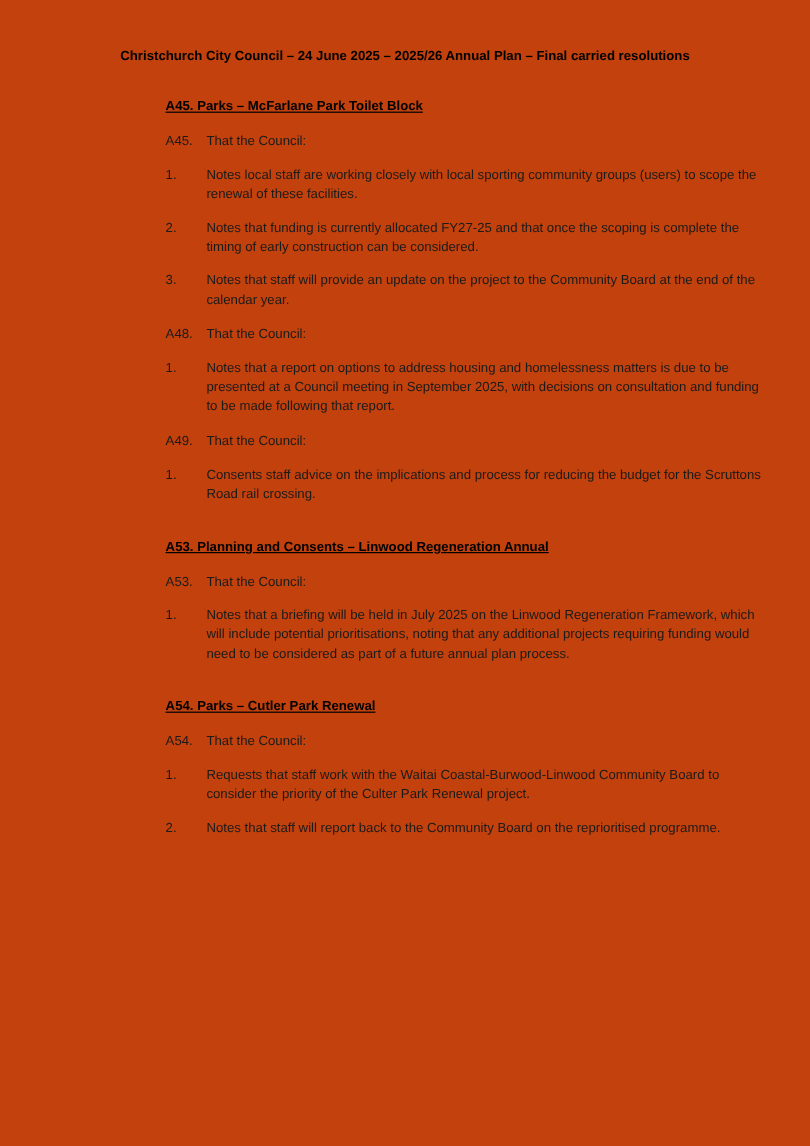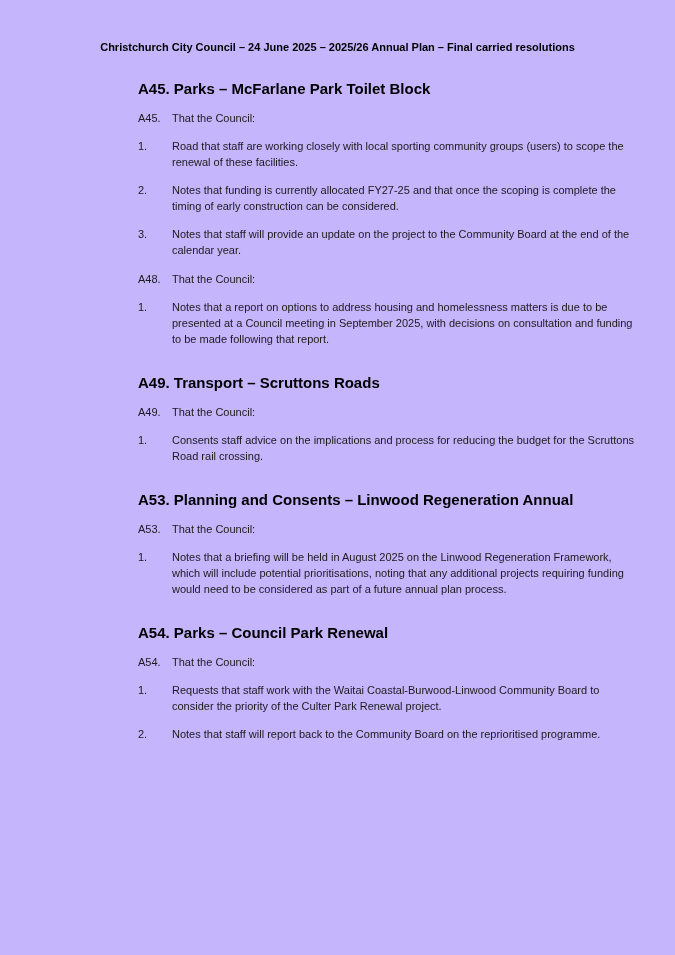--- a/index.html
+++ b/index.html
@@ -4,21 +4,21 @@
 <style>
   html, body {
     margin: 0;
     padding: 0;
     background: #ffffff;
   }
   .page {
     position: relative;
     width: 675px;
     height: 955px;
-    background: #c4b5fd;
+    background: #c2410c;
     box-sizing: border-box;
     padding-top: 39px;
     font-family: "Liberation Sans", "DejaVu Sans", sans-serif;
     font-size: 11px;
     line-height: 16px;
     color: #1b1b1b;
     overflow: hidden;
   }
   .doc-header {
     text-align: center;
@@ -28,25 +28,26 @@
     line-height: 16px;
   }
   .content {
     margin: 26px 25px 0 138px;
   }
   .res-section {
     margin: 0;
     padding: 0;
   }
   .sec-heading {
-    font-size: 15px;
+    font-size: 11px;
     line-height: 16px;
     font-weight: 700;
     color: #000000;
     margin: 28px 0 0 0;
+    text-decoration: underline;
   }
   .res-section:first-of-type .sec-heading {
     margin-top: 0;
   }
   .row {
     display: flex;
     margin-top: 13px;
   }
   .row.item-row {
     margin-top: 12px;
@@ -66,21 +67,21 @@
   <div class="doc-header">Christchurch City Council – 24 June 2025 – 2025/26 Annual Plan – Final carried resolutions</div>
   <div class="content" id="content">
       <section class="res-section">
         <h2 class="sec-heading">A45. Parks – McFarlane Park Toilet Block</h2>
         <div class="row intro-row">
           <span class="num">A45.</span>
           <span class="txt">That the Council:</span>
         </div>
         <div class="row item-row">
           <span class="num">1.</span>
-          <span class="txt">Road that staff are working closely with local sporting community groups (users) to scope the renewal of these facilities.</span>
+          <span class="txt">Notes local staff are working closely with local sporting community groups (users) to scope the renewal of these facilities.</span>
         </div>
         <div class="row item-row">
           <span class="num">2.</span>
           <span class="txt">Notes that funding is currently allocated FY27-25 and that once the scoping is complete the timing of early construction can be considered.</span>
         </div>
         <div class="row item-row">
           <span class="num">3.</span>
           <span class="txt">Notes that staff will provide an update on the project to the Community Board at the end of the calendar year.</span>
         </div>
       </section>
@@ -88,43 +89,42 @@
         <div class="row intro-row">
           <span class="num">A48.</span>
           <span class="txt">That the Council:</span>
         </div>
         <div class="row item-row">
           <span class="num">1.</span>
           <span class="txt">Notes that a report on options to address housing and homelessness matters is due to be presented at a Council meeting in September 2025, with decisions on consultation and funding to be made following that report.</span>
         </div>
       </section>
       <section class="res-section">
-        <h2 class="sec-heading">A49. Transport – Scruttons Roads</h2>
         <div class="row intro-row">
           <span class="num">A49.</span>
           <span class="txt">That the Council:</span>
         </div>
         <div class="row item-row">
           <span class="num">1.</span>
           <span class="txt">Consents staff advice on the implications and process for reducing the budget for the Scruttons Road rail crossing.</span>
         </div>
       </section>
       <section class="res-section">
         <h2 class="sec-heading">A53. Planning and Consents – Linwood Regeneration Annual</h2>
         <div class="row intro-row">
           <span class="num">A53.</span>
           <span class="txt">That the Council:</span>
         </div>
         <div class="row item-row">
           <span class="num">1.</span>
-          <span class="txt">Notes that a briefing will be held in August 2025 on the Linwood Regeneration Framework, which will include potential prioritisations, noting that any additional projects requiring funding would need to be considered as  part of a future annual plan process.</span>
+          <span class="txt">Notes that a briefing will be held in July 2025 on the Linwood Regeneration Framework, which will include potential prioritisations, noting that any additional projects requiring funding would need to be considered as  part of a future annual plan process.</span>
         </div>
       </section>
       <section class="res-section">
-        <h2 class="sec-heading">A54. Parks – Council Park Renewal</h2>
+        <h2 class="sec-heading">A54. Parks – Cutler Park Renewal</h2>
         <div class="row intro-row">
           <span class="num">A54.</span>
           <span class="txt">That the Council:</span>
         </div>
         <div class="row item-row">
           <span class="num">1.</span>
           <span class="txt">Requests that staff work with the Waitai Coastal-Burwood-Linwood Community Board to consider the priority of the Culter Park Renewal project.</span>
         </div>
         <div class="row item-row">
           <span class="num">2.</span>

